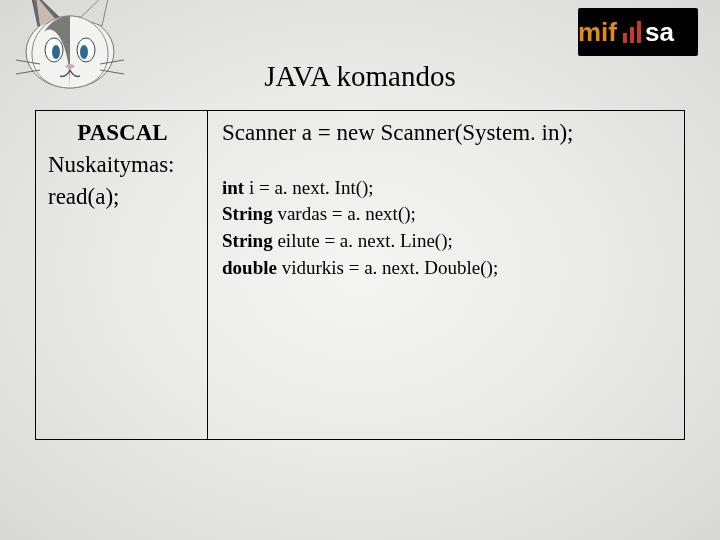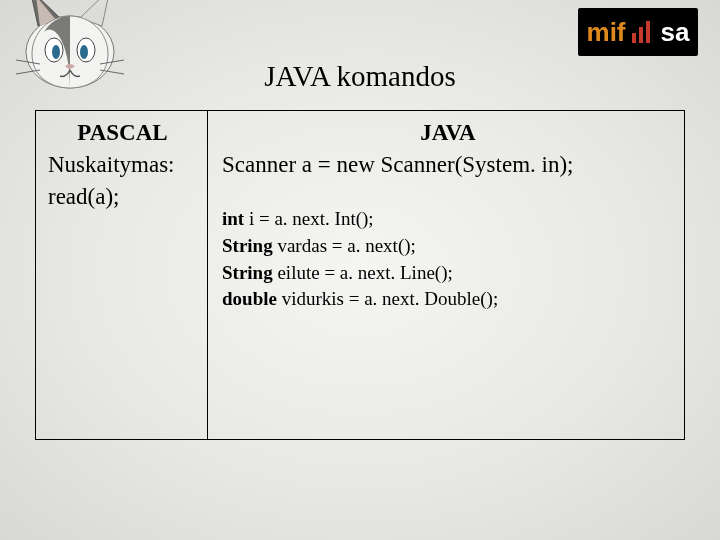--- a/index.html
+++ b/index.html
@@ -20,25 +20,25 @@
   .logo {
     position: absolute;
     top: 8px;
     right: 22px;
     width: 120px;
     height: 48px;
     background: #000;
     border-radius: 2px;
     display: flex;
     align-items: center;
-    justify-content: center;
+    justify-content: flex-start;
     z-index: 5;
   }
   .logo .mif { color: #e08a1e; font-family: Arial, sans-serif; font-weight: 900; font-size: 26px; letter-spacing: 0; }
-  .logo .sa  { color: #fff;   font-family: Arial, sans-serif; font-weight: 900; font-size: 26px; letter-spacing: 0; margin-left: 11px; }
+  .logo .sa  { color: #fff;   font-family: Arial, sans-serif; font-weight: 900; font-size: 26px; letter-spacing: 0; margin-left: 4px; }
   .logo .bars { display: inline-flex; gap: 3px; margin-left: 6px; align-items: flex-end; }
   .logo .bars span { width: 4px; background: #c63a2d; display: block; }
   .logo .bars span:nth-child(1){height:10px;}
   .logo .bars span:nth-child(2){height:16px;}
   .logo .bars span:nth-child(3){height:22px;}
 
   .title {
     position: absolute;
     top: 60px;
     left: 0;
@@ -111,21 +111,20 @@
 
 <div class="title">JAVA komandos</div>
 
 <div class="tbl">
   <div class="col-left">
     <div class="hd">PASCAL</div>
     <div>Nuskaitymas:</div>
     <div>read(a);</div>
   </div>
   <div class="col-right">
-    <div class="hd">JAVA</div>
     <div class="scanner">Scanner a = new Scanner(System. in);</div>
     <div class="small-block">
       <div><span class="kw">int</span><span> i = a. next. Int();</span></div>
       <div><span class="kw">String</span><span> vardas = a. next();</span></div>
       <div><span class="kw">String</span><span> eilute = a. next. Line();</span></div>
       <div><span class="kw">double</span><span> vidurkis = a. next. Double();</span></div>
     </div>
   </div>
 </div>
 

